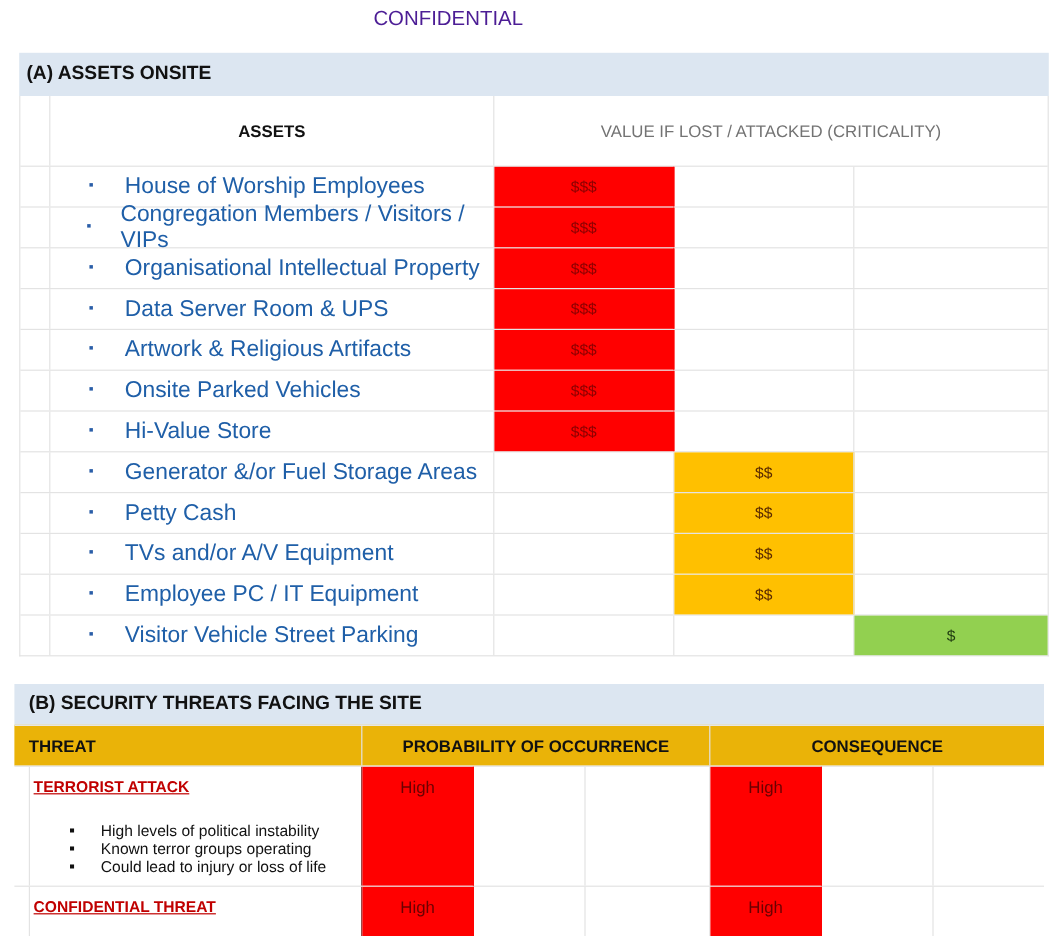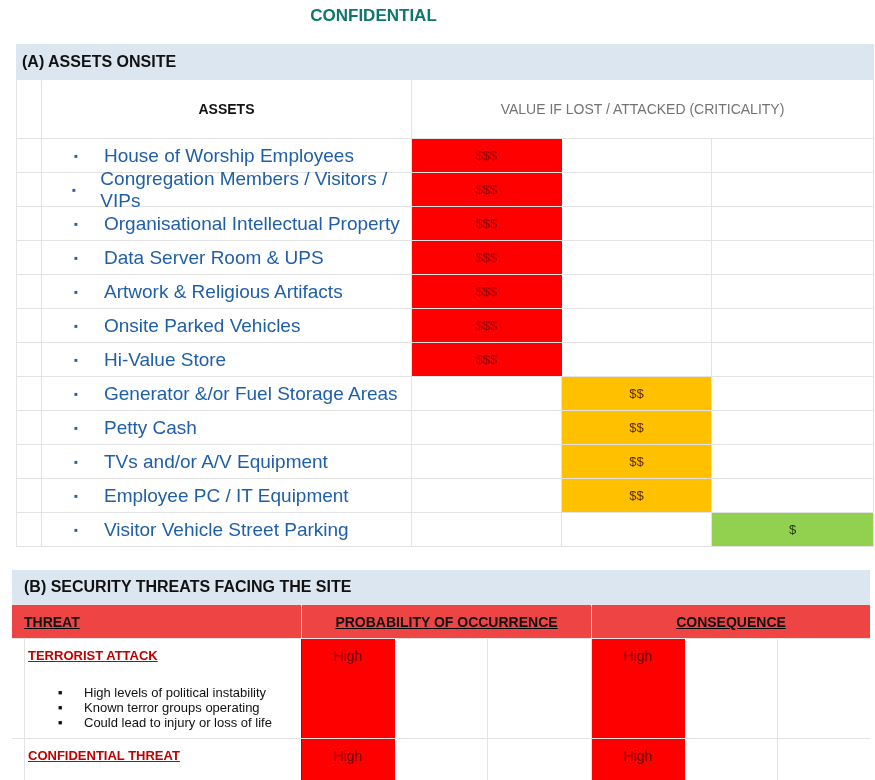--- a/index.html
+++ b/index.html
@@ -1,21 +1,21 @@
 <!DOCTYPE html>
 <html><head>
   <meta charset="utf-8">
   <style>
     * { box-sizing: border-box; margin: 0; padding: 0; }
     html, body { width: 875px; height: 780px; overflow: hidden; background: #ffffff; }
     body { font-family: "Liberation Sans", sans-serif; position: relative; }
 
     .confidential {
       position: absolute; left: 0; top: 6px; width: 747px; text-align: center;
-      color: #0f766e; font-weight: bold; font-size: 17px; letter-spacing: 0px;
+      color: #4c1d95; font-weight: normal; font-size: 17px; letter-spacing: 0px;
     }
 
     
     .section-a { position: absolute; left: 16px; top: 44px; width: 858px; }
     .sec-header {
       background: #dce6f1; height: 36px; display: flex; align-items: center;
       padding-left: 6px; font-weight: bold; font-size: 16px; color: #111;
     }
     .assets-table { position: relative; border-left: 1px solid #e3e3e3; border-right: 1px solid #e3e3e3; border-bottom: 1px solid #e3e3e3; }
     .a-row { display: flex; height: 34px; border-top: 1px solid #e3e3e3; }
@@ -28,21 +28,21 @@
     .a-head-value { flex: 1; display: flex; align-items: center; justify-content: center; font-weight: normal; font-size: 14px; color: #737373; }
     .a-val { width: 150px; border-right: 1px solid #e3e3e3; display: flex; align-items: center; justify-content: center; font-size: 13px; }
     .a-val.last { flex: 1; width: auto; border-right: none; }
     .a-val.red { background: #ff0000; color: #8b0000; border-right-color: #ff0000; }
     .a-val.amber { background: #ffc000; color: #5a2a00; }
     .a-val.green { background: #92d050; color: #1f3a10; }
 
     
     .section-b { position: absolute; left: 12px; top: 570px; width: 858px; }
     .sec-header.b { padding-left: 12px; height: 34px; }
-    .b-head { display: flex; height: 34px; background: #ef4444; border-top: 1px solid #e6e6e6; text-decoration: underline; }
+    .b-head { display: flex; height: 34px; background: #eab308; border-top: 1px solid #e6e6e6; }
     .b-head div { display: flex; align-items: center; font-weight: bold; font-size: 14px; color: #111; }
     .b-head .h-threat { width: 290px; padding-left: 12px; border-right: 1px solid #e3e3e3; }
     .b-head .h-prob { width: 290px; justify-content: center; border-right: 1px solid #e3e3e3; }
     .b-head .h-cons { flex: 1; justify-content: center; }
 
     .b-row { display: flex; border-top: 1px solid #e3e3e3; }
     .b-row.r1 { height: 100px; }
     .b-row.r2 { height: 60px; }
     .b-threat { width: 290px; border-left: 1px solid #e3e3e3; margin-left: 12px; padding-left: 3px; padding-top: 9px; border-right: 1px solid #7f1d1d; }
     .b-threat-wrap { width: 290px; display: flex; }

